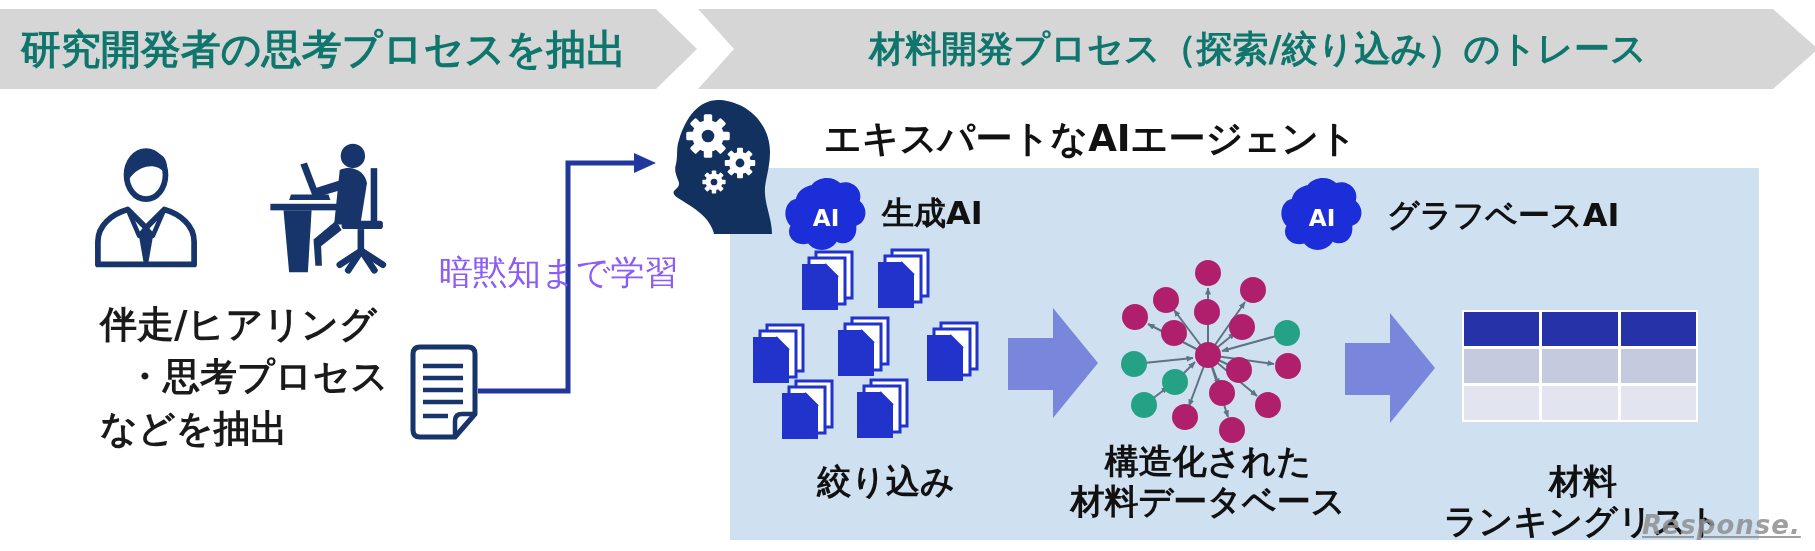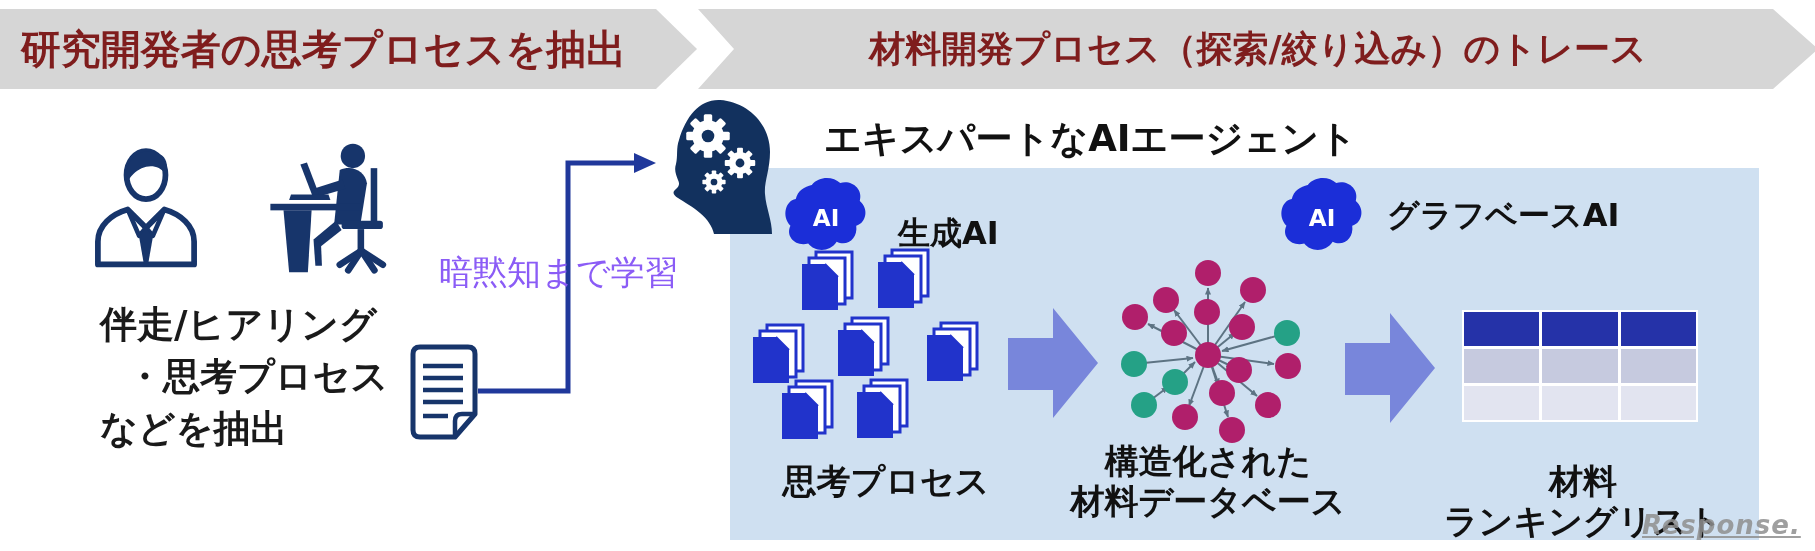--- a/index.html
+++ b/index.html
@@ -3,38 +3,38 @@
 <meta charset="utf-8">
 <style>
   html,body{margin:0;padding:0;background:#fff;}
   #canvas{
     position:relative;width:1815px;height:551px;background:#ffffff;overflow:hidden;
     font-family:"DejaVu Sans","Liberation Sans",sans-serif;color:#1a1a1a;
   }
   .abs{position:absolute;}
   
   .banner{background:#d6d6d6;display:flex;align-items:center;top:9px;height:80px;}
-  .banner-text{font-size:40px;font-weight:600;color:#7f1d1d;white-space:nowrap;letter-spacing:0px;}
+  .banner-text{font-size:40px;font-weight:600;color:#0f766e;white-space:nowrap;letter-spacing:0px;}
   #banner-left{left:0;width:697px;clip-path:polygon(0 0,656px 0,697px 40px,656px 80px,0 80px);
     justify-content:center;padding-right:50px;box-sizing:border-box;}
   #banner-right{left:698px;width:1120px;clip-path:polygon(0 0,1075px 0,1120px 40px,1075px 80px,0 80px,36px 40px);
     justify-content:center;box-sizing:border-box;}
   #banner-right .banner-text{font-size:36px;}
   
   #extract-text{left:100px;top:299px;font-size:37px;font-weight:600;line-height:52px;white-space:nowrap;}
   #extract-text .indent{padding-left:26px;}
   
   #learning-note{left:439px;top:250px;font-size:34px;font-weight:normal;color:#8b5cf6;white-space:nowrap;}
   
   #agent-title{left:792px;top:114px;font-size:37px;font-weight:600;color:#111;white-space:nowrap;margin-left:32px;}
   
   #process-box{left:730px;top:168px;width:1029px;height:372px;background:#cfe0f1;}
   
   .ai-caption{font-size:32px;font-weight:600;color:#111;white-space:nowrap;}
-  #ai-caption-1{left:882px;top:212px;margin-left:16px;}
+  #ai-caption-1{left:882px;top:192px;}
   #ai-caption-2{left:1387px;top:194px;}
   
   .step-label{font-size:34px;font-weight:600;line-height:40px;text-align:center;color:#111;white-space:nowrap;}
   #step-label-1{left:756px;top:461px;width:260px;}
   #step-label-2{left:1048px;top:441px;width:320px;}
   #step-label-3{left:1423px;top:461px;width:320px;}
   
   #ranking-table{left:1462px;top:310px;width:236px;height:112px;background:#ffffff;
     display:grid;grid-template-columns:1fr 1fr 1fr;grid-template-rows:1fr 1fr 1fr;
     gap:3px;border:2px solid #fff;box-sizing:border-box;}
@@ -238,21 +238,21 @@
     <div class="hdr"></div>
     <div class="r2"></div>
     <div class="r2"></div>
     <div class="r2"></div>
     <div class="r3"></div>
     <div class="r3"></div>
     <div class="r3"></div>
   </div>
 
   <div id="step-label-1" class="abs step-label">
-    <div>思考プロセス</div>
+    <div>絞り込み</div>
   </div>
   <div id="step-label-2" class="abs step-label">
     <div>構造化された</div>
     <div>材料データベース</div>
   </div>
   <div id="step-label-3" class="abs step-label">
     <div>材料</div>
     <div>ランキングリスト</div>
   </div>
 

